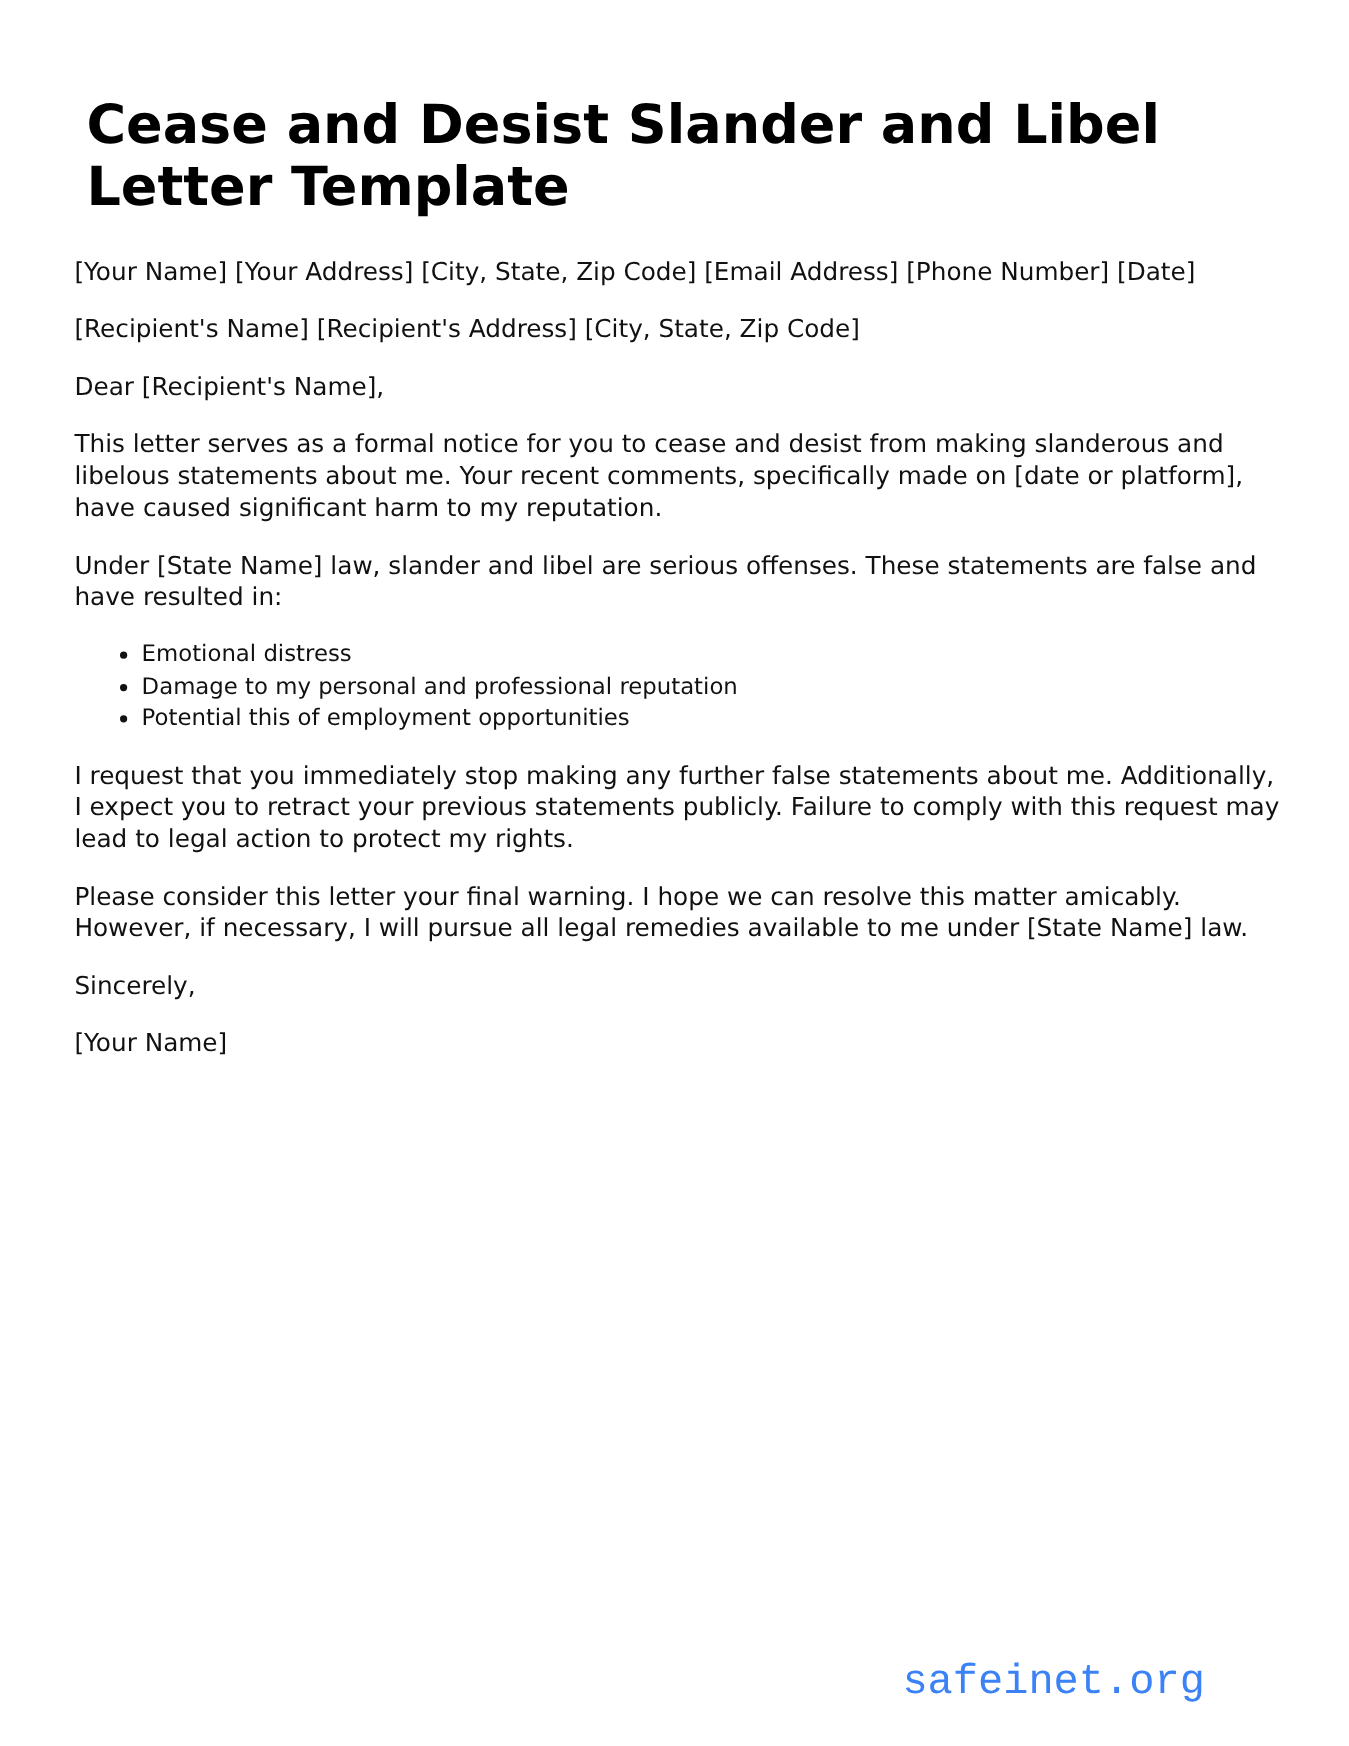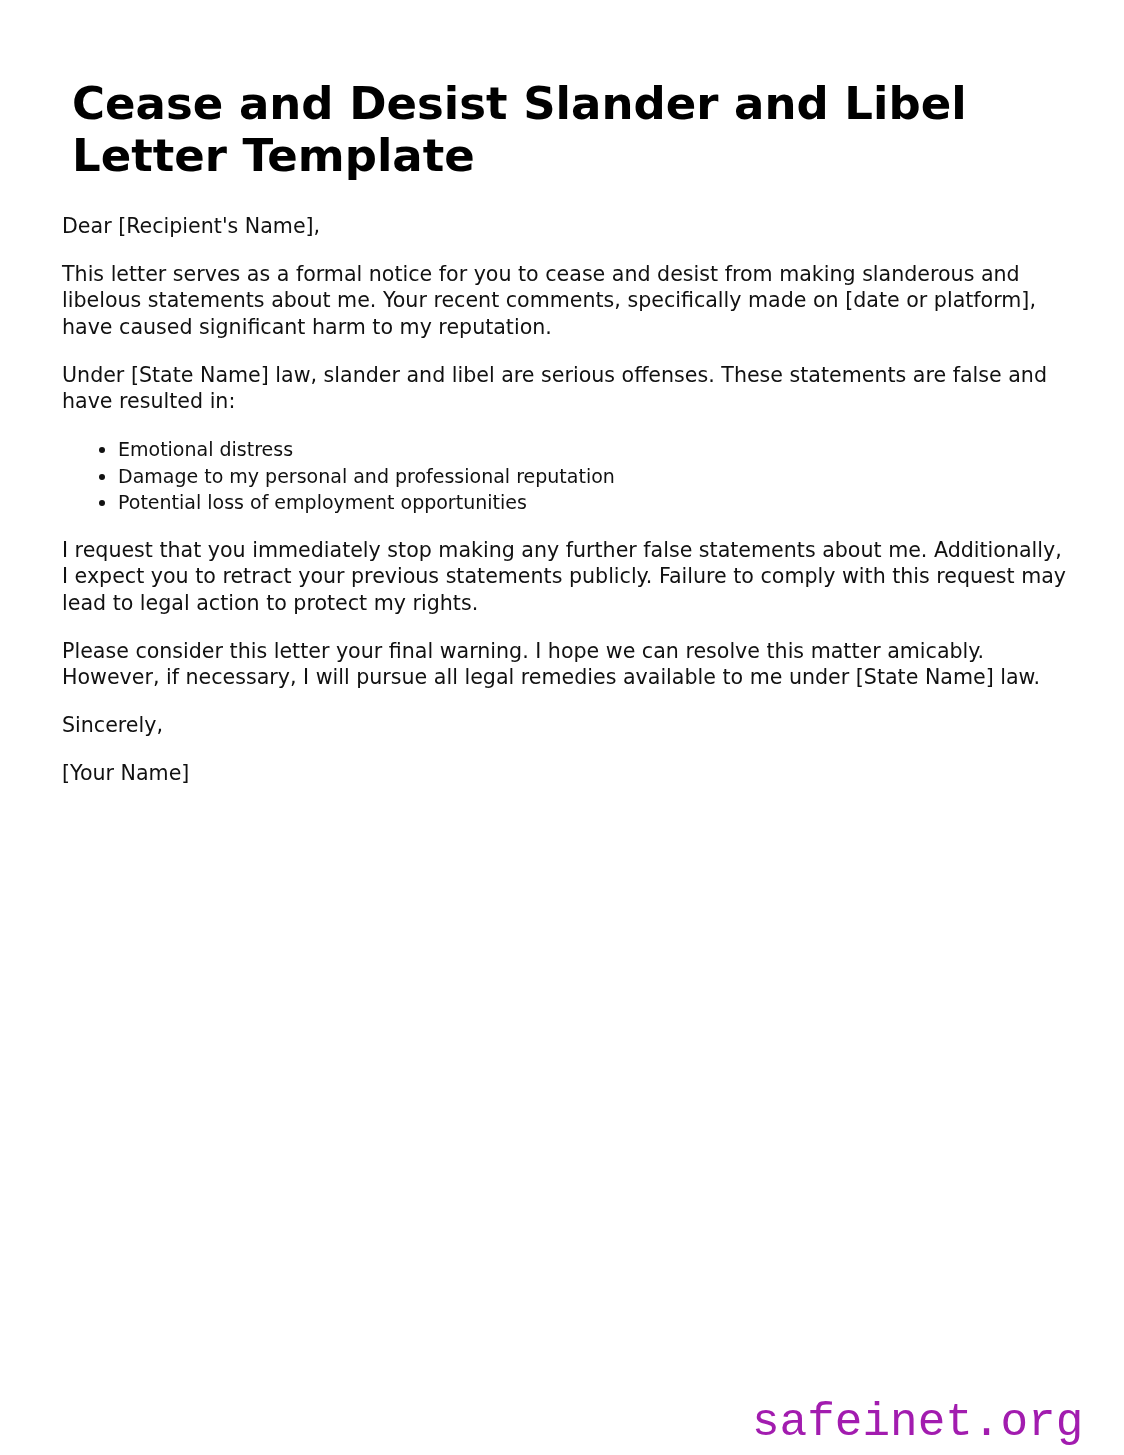--- a/index.html
+++ b/index.html
@@ -44,42 +44,43 @@
     }
     ul li {
       margin: 0;
       padding: 0;
     }
     .watermark {
       position: absolute;
       left: 752px;
       top: 1376px;
       font-family: "Liberation Mono", monospace;
-      font-size: 46px;
+      font-size: 35px;
       line-height: 52px;
-      color: #a21caf;
+      color: #3b82f6;
       letter-spacing: 0px;
-      margin-top: 21px;
     }
   </style>
 </head>
 <body>
 
 <div class="page">
   <h1>Cease and Desist Slander and Libel Letter Template</h1>
 
+  <p>[Your Name] [Your Address] [City, State, Zip Code] [Email Address] [Phone Number] [Date]</p>
+  <p>[Recipient's Name] [Recipient's Address] [City, State, Zip Code]</p>
   <p>Dear [Recipient's Name],</p>
 
   <p>This letter serves as a formal notice for you to cease and desist from making slanderous and libelous statements about me. Your recent comments, specifically made on [date or platform], have caused significant harm to my reputation.</p>
   <p>Under [State Name] law, slander and libel are serious offenses. These statements are false and have resulted in:</p>
 
   <ul>
     <li>Emotional distress</li>
     <li>Damage to my personal and professional reputation</li>
-    <li>Potential loss of employment opportunities</li>
+    <li>Potential this of employment opportunities</li>
   </ul>
 
   <p>I request that you immediately stop making any further false statements about me. Additionally, I expect you to retract your previous statements publicly. Failure to comply with this request may lead to legal action to protect my rights.</p>
   <p>Please consider this letter your final warning. I hope we can resolve this matter amicably. However, if necessary, I will pursue all legal remedies available to me under [State Name] law.</p>
 
   <p>Sincerely,</p>
   <p>[Your Name]</p>
 </div>
 
 <div class="watermark">safeinet.org</div>

